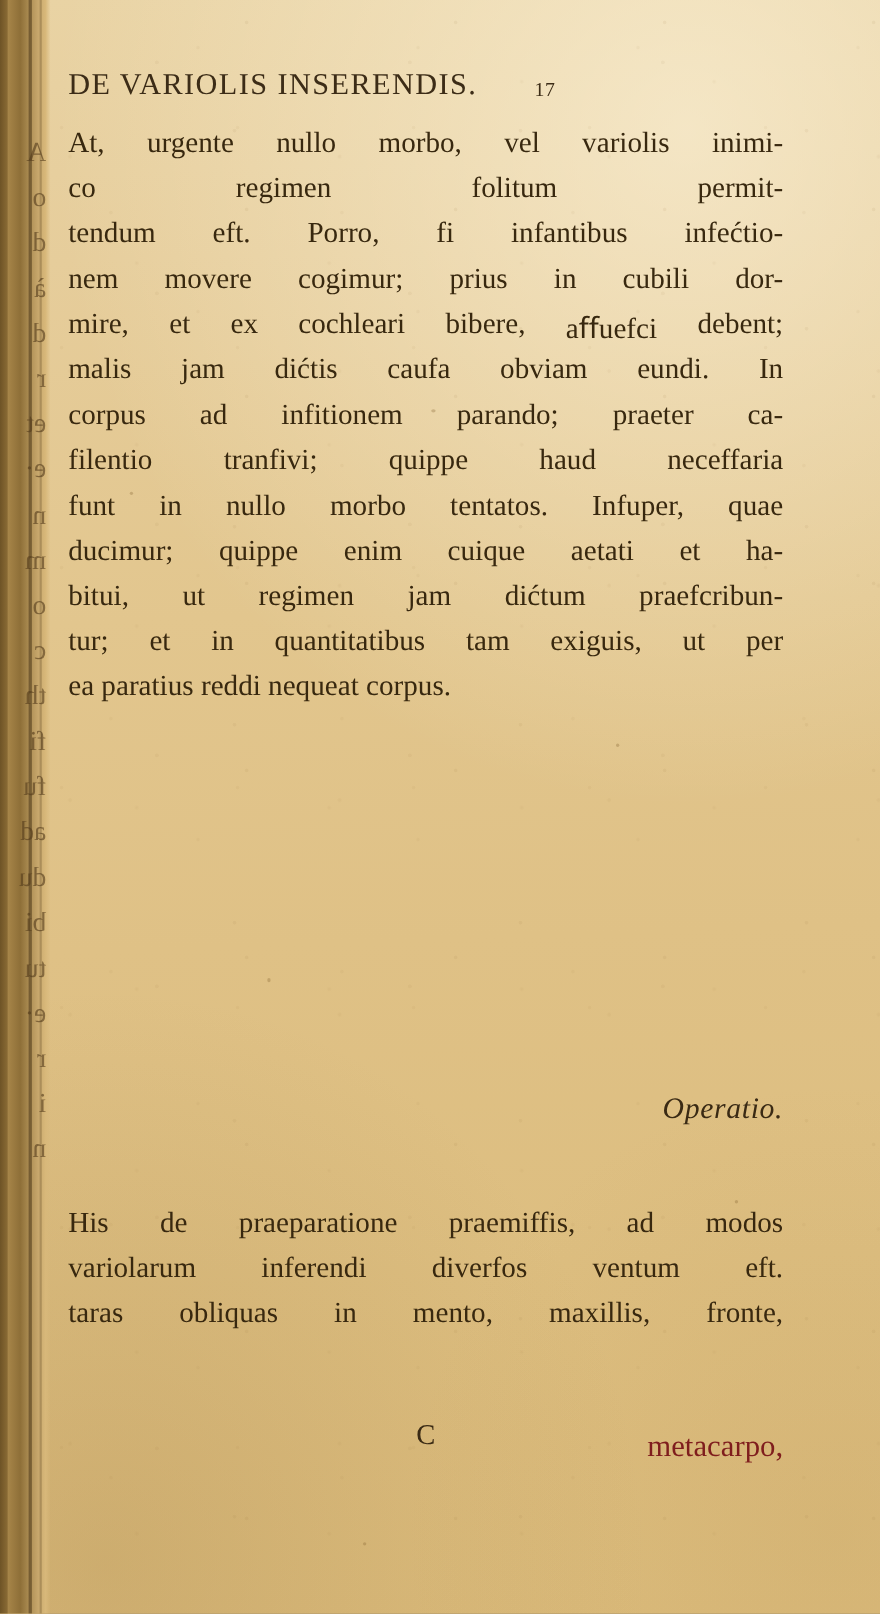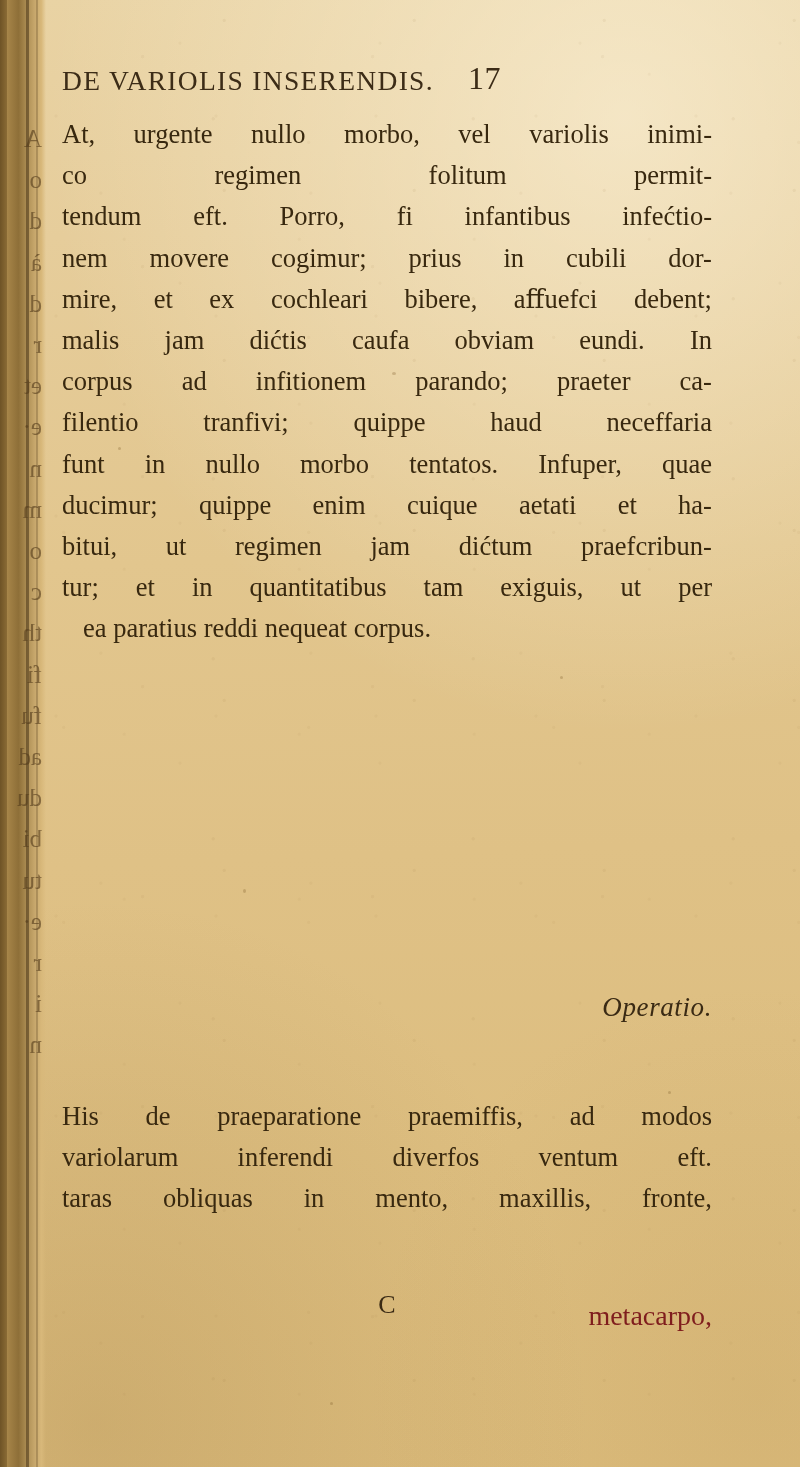--- a/index.html
+++ b/index.html
@@ -81,40 +81,41 @@
 
   .running-head {
     position: absolute; left: 0; top: 60px; width: 650px;
     display: flex; align-items: flex-end;
     font-size: 27.5px;
     letter-spacing: 1.3px;
     color: #3c2c17;
   }
   .rh-title { flex: 0 0 auto; }
   .rh-folio {
-    margin-left: 34px;
-    font-size: 32px;
+    margin-left: 52px;
+    font-size: 18px;
     letter-spacing: .5px;
   }
 
   .body-block { position: absolute; left: 0; width: 650px; }
   #para-one { top: 114px; }
   #para-two { top: 1096px; }
 
   .line {
     display: flex;
     height: 41.2px;
-    align-items: center;
+    align-items: flex-start;
     font-size: 26.5px;
     white-space: pre;
     color: #38280f;
+    font-family: Liberation Serif, serif;
   }
   
   .line.just { justify-content: space-between; }
-  .line.last { justify-content: flex-start; margin-left: 21px; }
+  .line.last { justify-content: flex-start; }
   .line > span { display: inline-block; }
 
   .section-head {
     position: absolute; left: 0; top: 992px; width: 650px;
     text-align: right;
     font-style: italic;
     font-size: 27px;
     letter-spacing: .6px;
     color: #3a2a14;
   }

